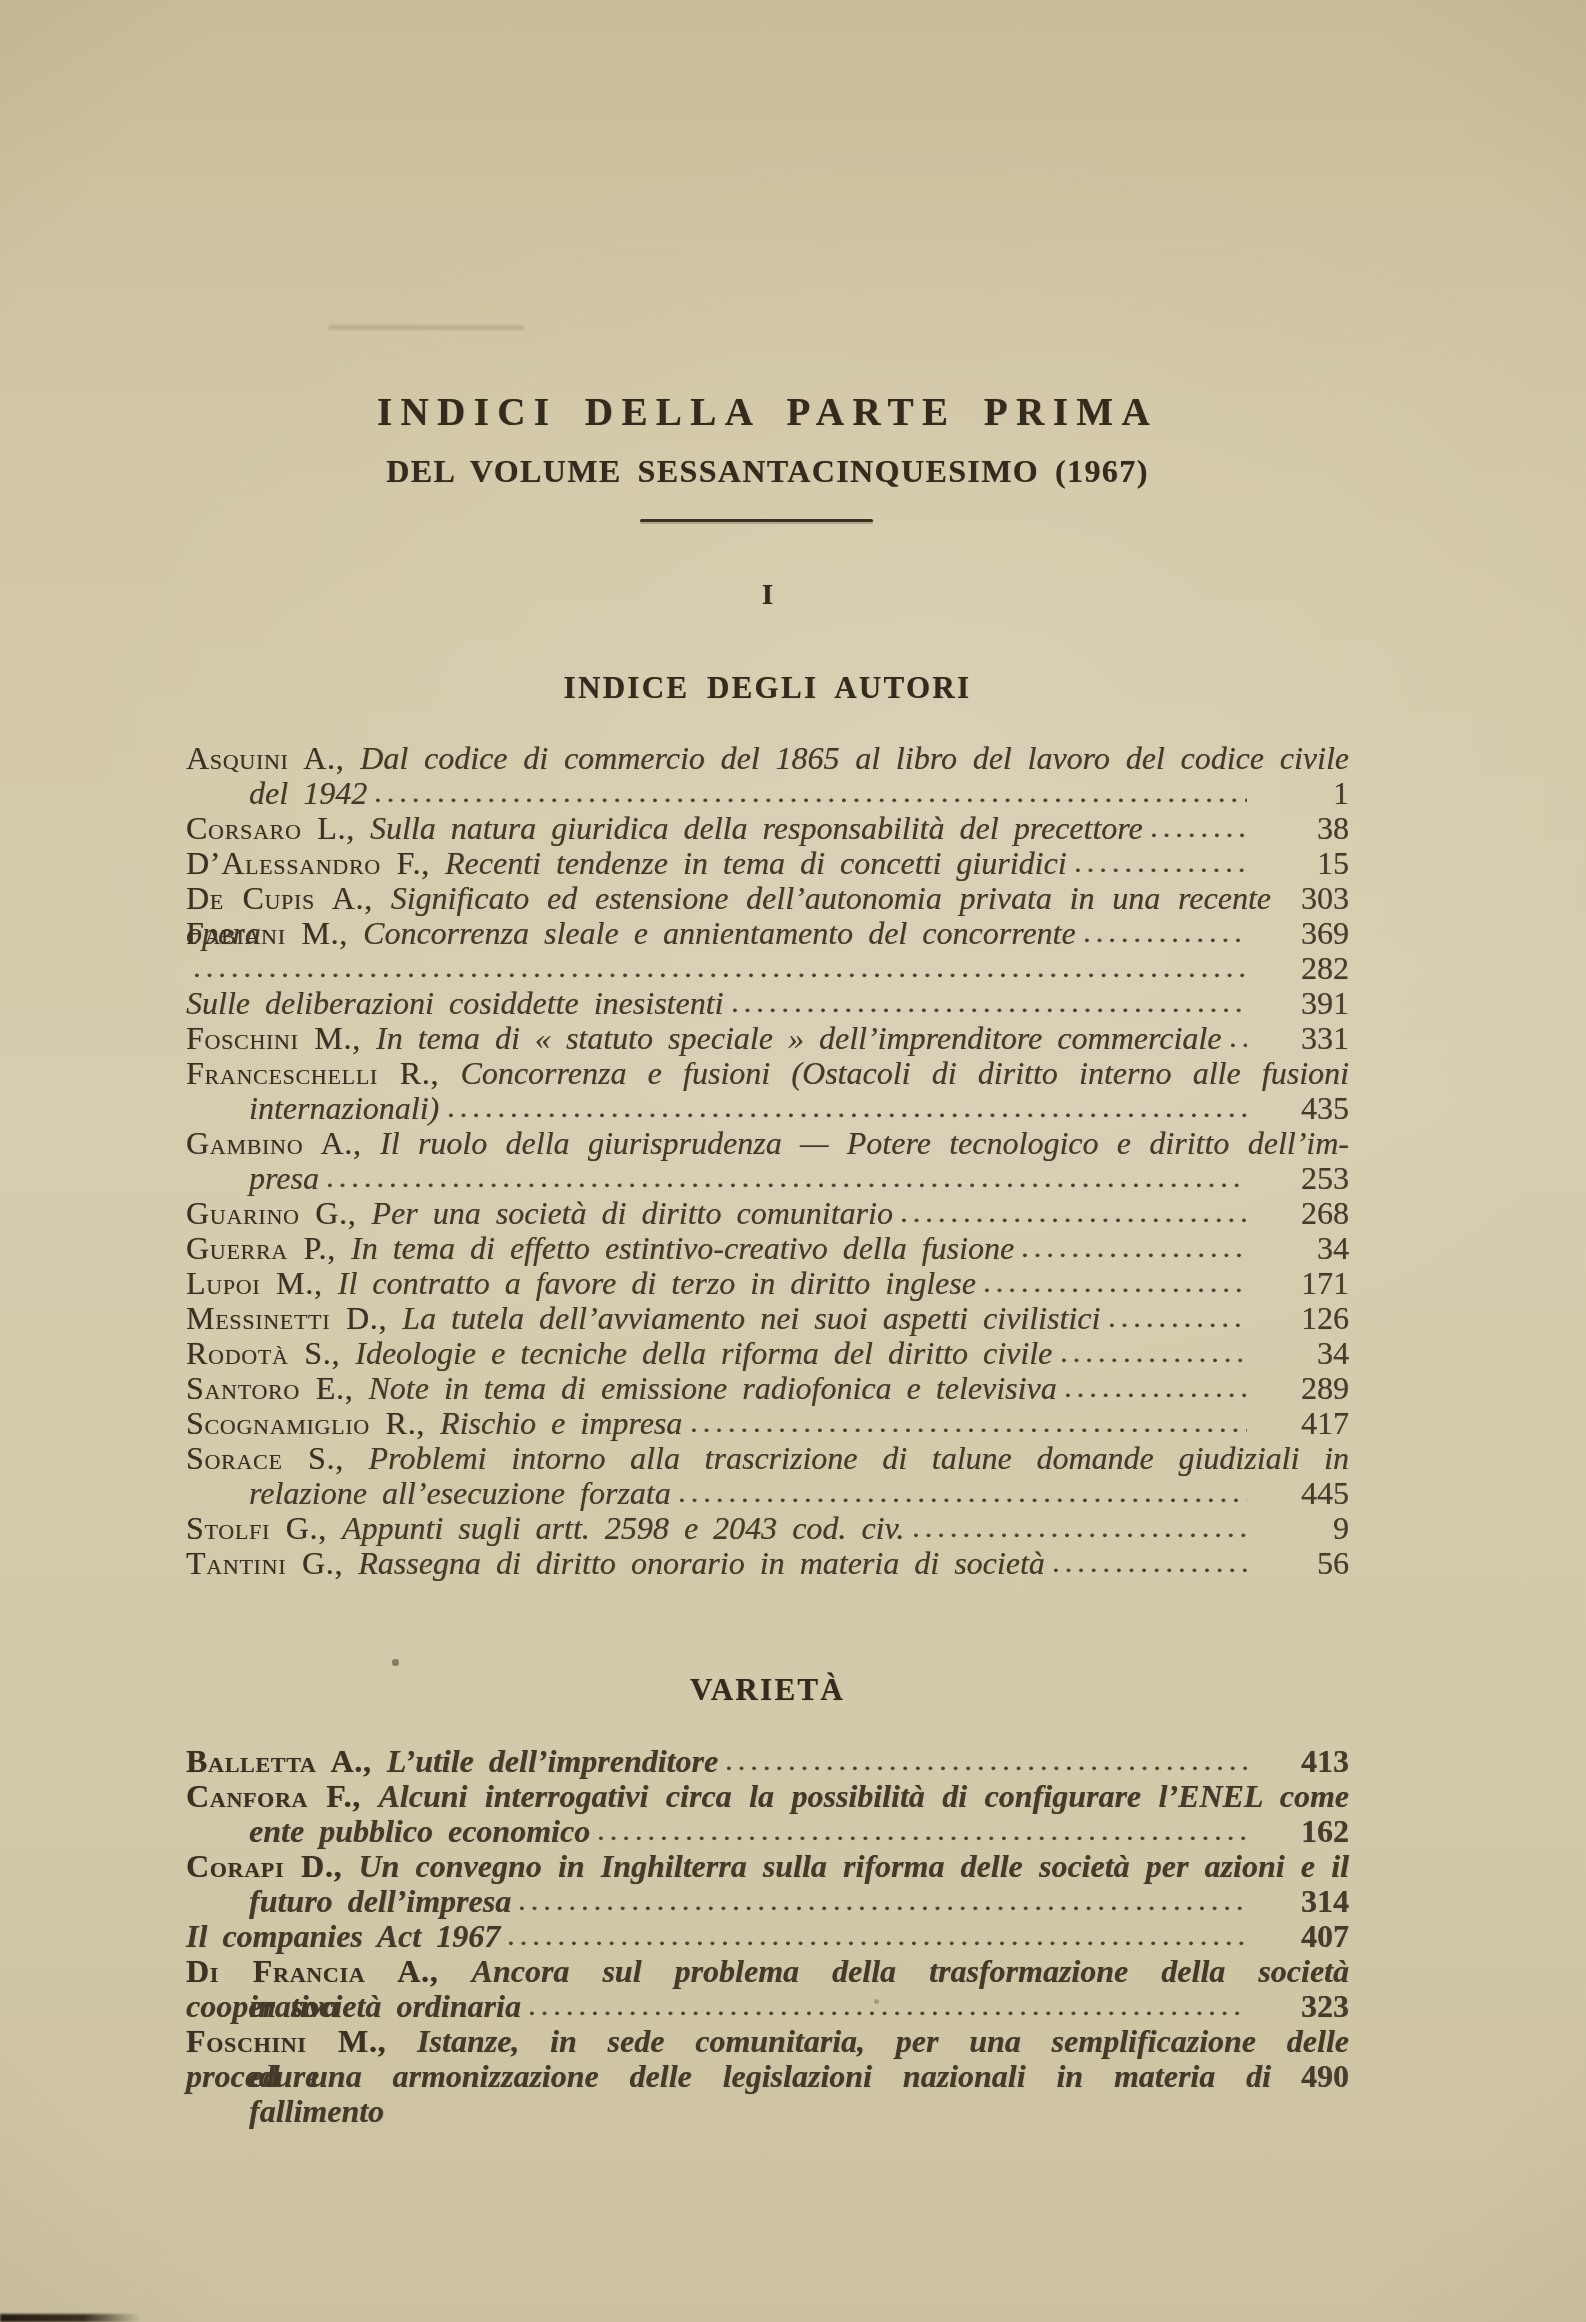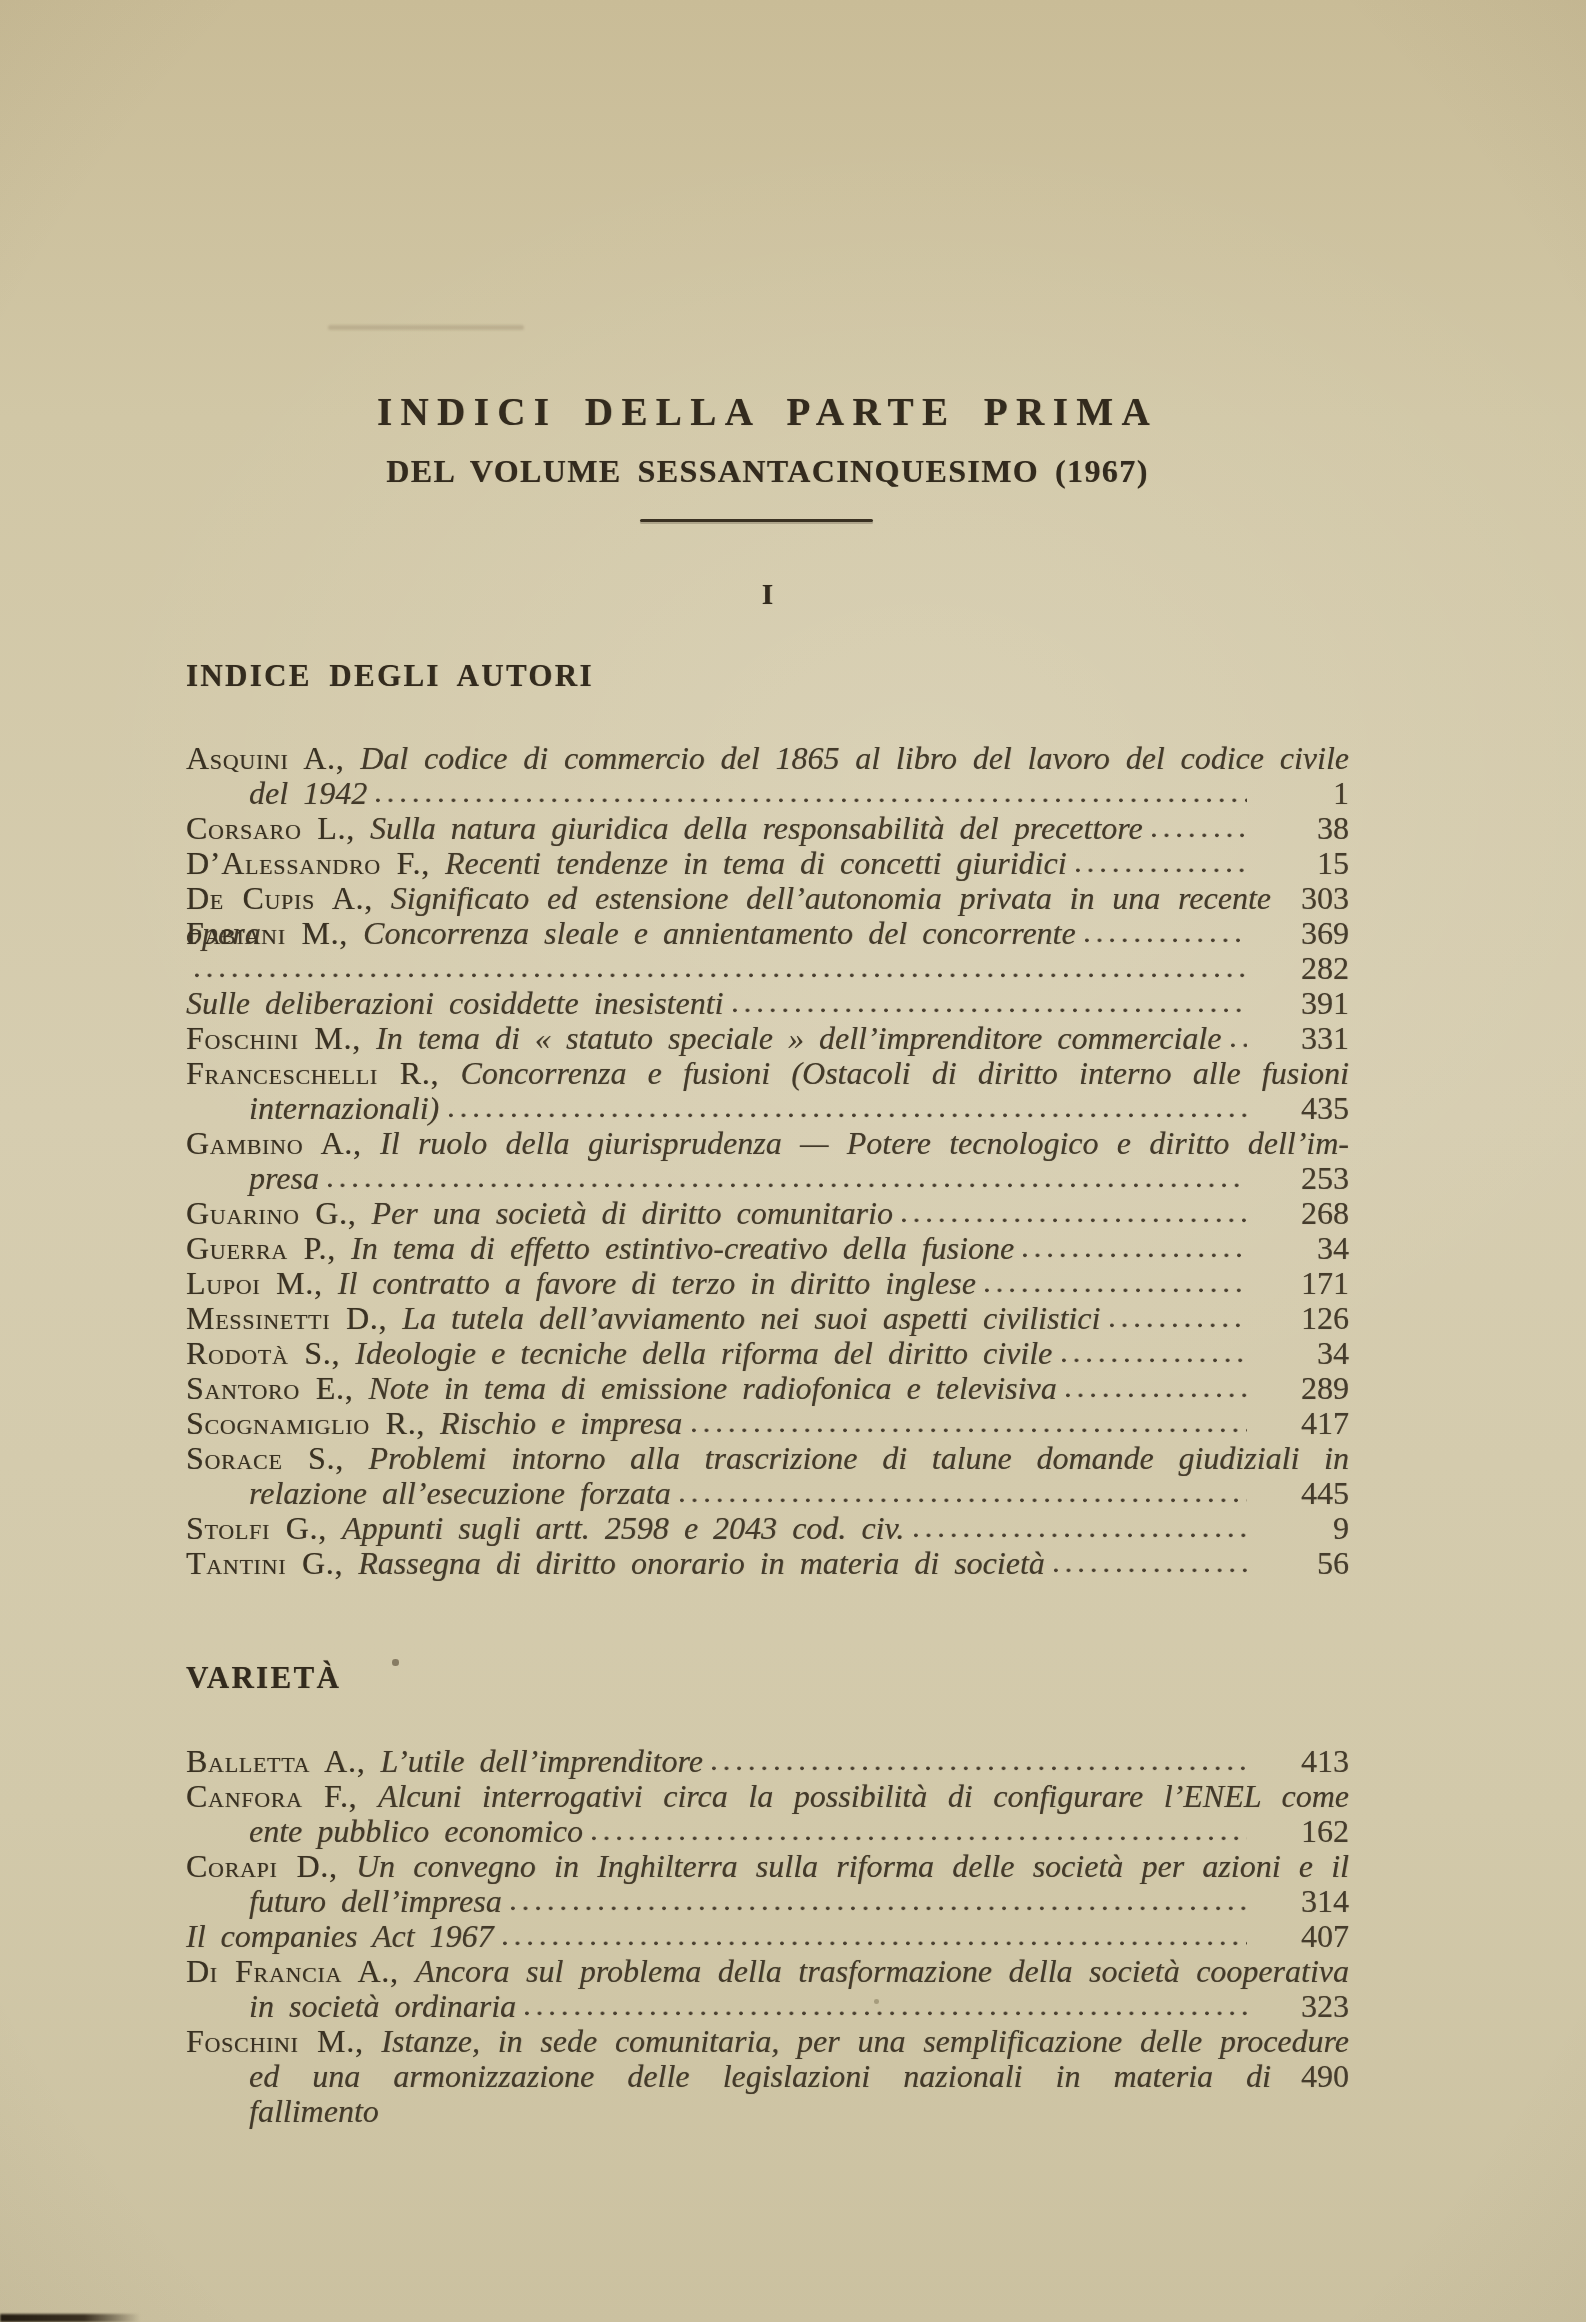--- a/index.html
+++ b/index.html
@@ -33,33 +33,33 @@
     position:absolute; top:519px; left:640px; width:233px; height:2.8px;
     background:#3a3122; border-radius:1.9px;
     box-shadow:0 1.9px 0 rgba(58,49,34,0.25);
   }
   .h-part{
     position:absolute; top:578px; left:186px; width:1163px;
     text-align:center; font-weight:bold; font-size:29px; color:#332b1e;
   }
   .h-section{
     position:absolute; left:186px; width:1163px;
-    font-weight:bold; font-size:31px;
-    letter-spacing:2.3px; word-spacing:7.5px; color:#332b1e;
+    text-align:center; font-weight:bold; font-size:31px;
+    letter-spacing:2.3px; word-spacing:7.5px; color:#332b1e;margin-top:12px;
   }
   .h-autori{ top:658px; }
   .h-varieta{ top:1660px; }
 
   
   .idx{
     position:absolute; left:186px; width:1163px;
     font-size:32px; line-height:35px;
   }
   #list-autori{ top:741px; }
-  #list-varieta{ top:1744px; }
+  #list-varieta{ top:1744px;font-weight:bold; }
 
   .row{ display:flex; align-items:baseline; height:35px; }
   .row.indent{ padding-left:63px; }
   .row .text{ white-space:nowrap; word-spacing:0.22em; }
   .row.justify .text{
     flex:1; white-space:normal;
     text-align:justify; text-align-last:justify;
   }
   .author{ font-variant:small-caps; letter-spacing:0.7px; color:#3a3223; }
   .title-it{ font-style:italic; color:#433a2a;text-align:center; }

